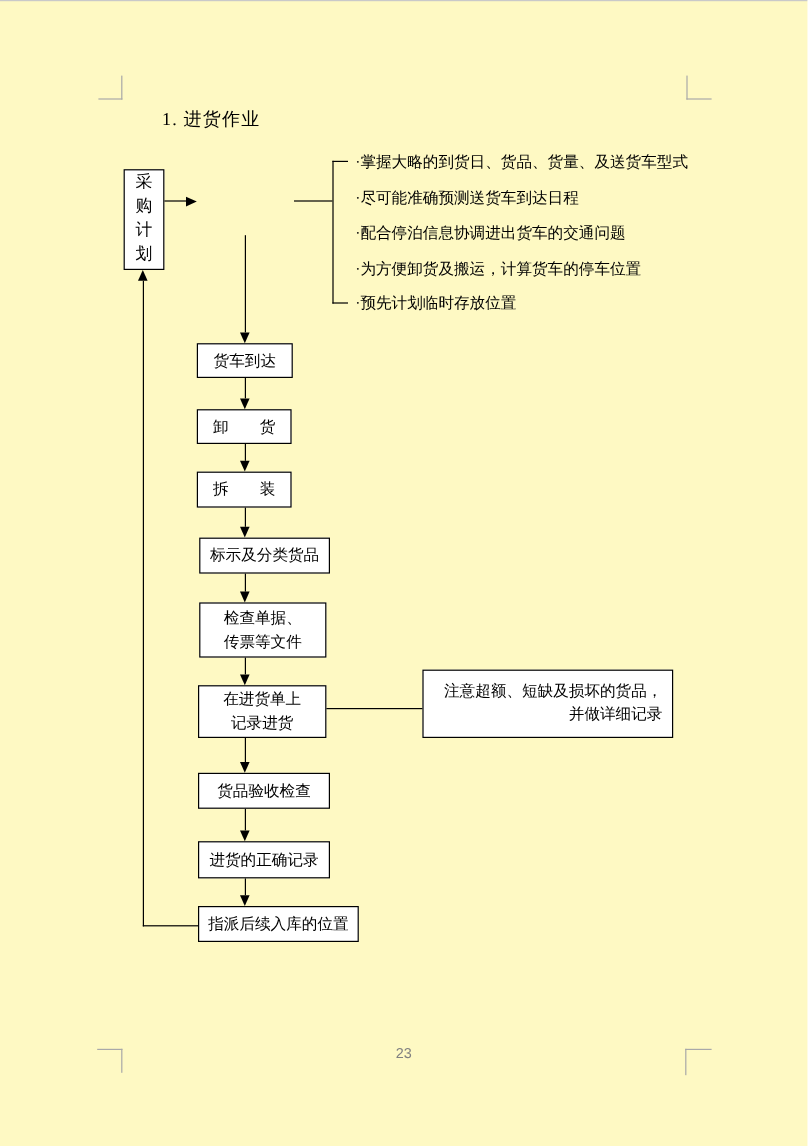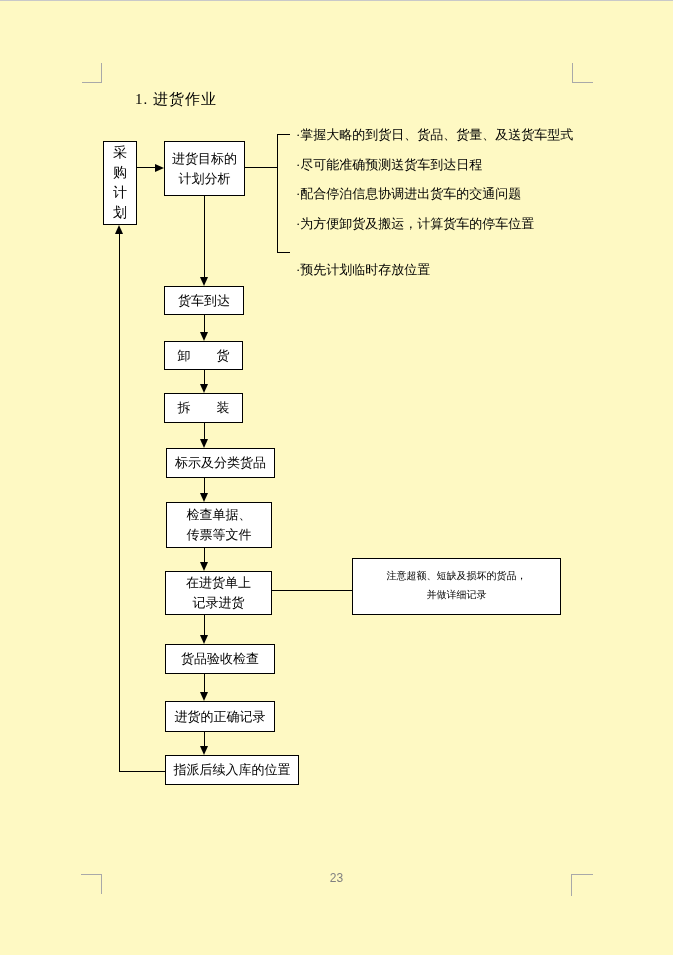--- a/index.html
+++ b/index.html
@@ -13,21 +13,21 @@
     margin:0;letter-spacing:1px;
   }
   .fbox{
     position:absolute;border:1px solid #000;background:#fff;box-sizing:border-box;
     display:flex;flex-direction:column;align-items:center;justify-content:center;
     font-size:13px;line-height:20px;text-align:center;white-space:nowrap;
   }
   .vchars{line-height:20px;font-size:14px;}
   .note-box{
     position:absolute;border:1px solid #000;background:#fff;box-sizing:border-box;
-    font-size:10px;line-height:19px;text-align:center;padding:7px 8px 0 8px;white-space:nowrap;
+    font-size:13px;line-height:19px;text-align:right;padding:7px 8px 0 8px;white-space:nowrap;
   }
   .ln{position:absolute;background:#000;}
   .hl{height:1px;} .vl{width:1px;}
   .ah-down{position:absolute;width:0;height:0;border-left:4px solid transparent;
     border-right:4px solid transparent;border-top:9px solid #000;}
   .ah-up{position:absolute;width:0;height:0;border-left:4px solid transparent;
     border-right:4px solid transparent;border-bottom:9px solid #000;}
   .ah-right{position:absolute;width:0;height:0;border-top:4px solid transparent;
     border-bottom:4px solid transparent;border-left:9px solid #000;}
   .bullet{
@@ -55,24 +55,20 @@
 
   <h1 class="title">1. 进货作业</h1>
 
   <div class="fbox vchars" style="left:103px;top:140px;width:34px;height:84px;">
     <span>采</span>
     <span>购</span>
     <span>计</span>
     <span>划</span>
   </div>
 
-  <div class="fbox" style="left:164px;top:140px;width:81px;height:55px;">
-    <span>进货目标的</span>
-    <span>计划分析</span>
-  </div>
 
   <div class="fbox" style="left:164px;top:285px;width:80px;height:29px;">
     <span>货车到达</span>
   </div>
 
   <div class="fbox" style="left:164px;top:340px;width:79px;height:29px;">
     <span>卸　　货</span>
   </div>
 
   <div class="fbox" style="left:164px;top:392px;width:79px;height:30px;">
@@ -107,21 +103,21 @@
 
   <div class="note-box" style="left:352px;top:557px;width:209px;height:57px;">
     <div>注意超额、短缺及损坏的货品，</div>
     <div>并做详细记录</div>
   </div>
 
   <div class="bullet" style="top:125px;">·掌握大略的到货日、货品、货量、及送货车型式</div>
   <div class="bullet" style="top:155px;text-align:center;">·尽可能准确预测送货车到达日程</div>
   <div class="bullet" style="top:184px;">·配合停泊信息协调进出货车的交通问题</div>
   <div class="bullet" style="top:214px;">·为方便卸货及搬运，计算货车的停车位置</div>
-  <div class="bullet" style="top:260px;text-align:center;">·预先计划临时存放位置</div>
+  <div class="bullet" style="top:243px;text-align:center;">·预先计划临时存放位置</div>
 
   <div class="ln hl" style="left:137px;top:166px;width:18px;"></div>
   <div class="ah-right" style="left:155px;top:163px;"></div>
 
   <div class="ln hl" style="left:245px;top:166px;width:32px;"></div>
 
   <div class="ln vl" style="left:277px;top:133px;height:119px;"></div>
   <div class="ln hl" style="left:277px;top:133px;width:13px;"></div>
   <div class="ln hl" style="left:277px;top:251px;width:13px;"></div>
 

